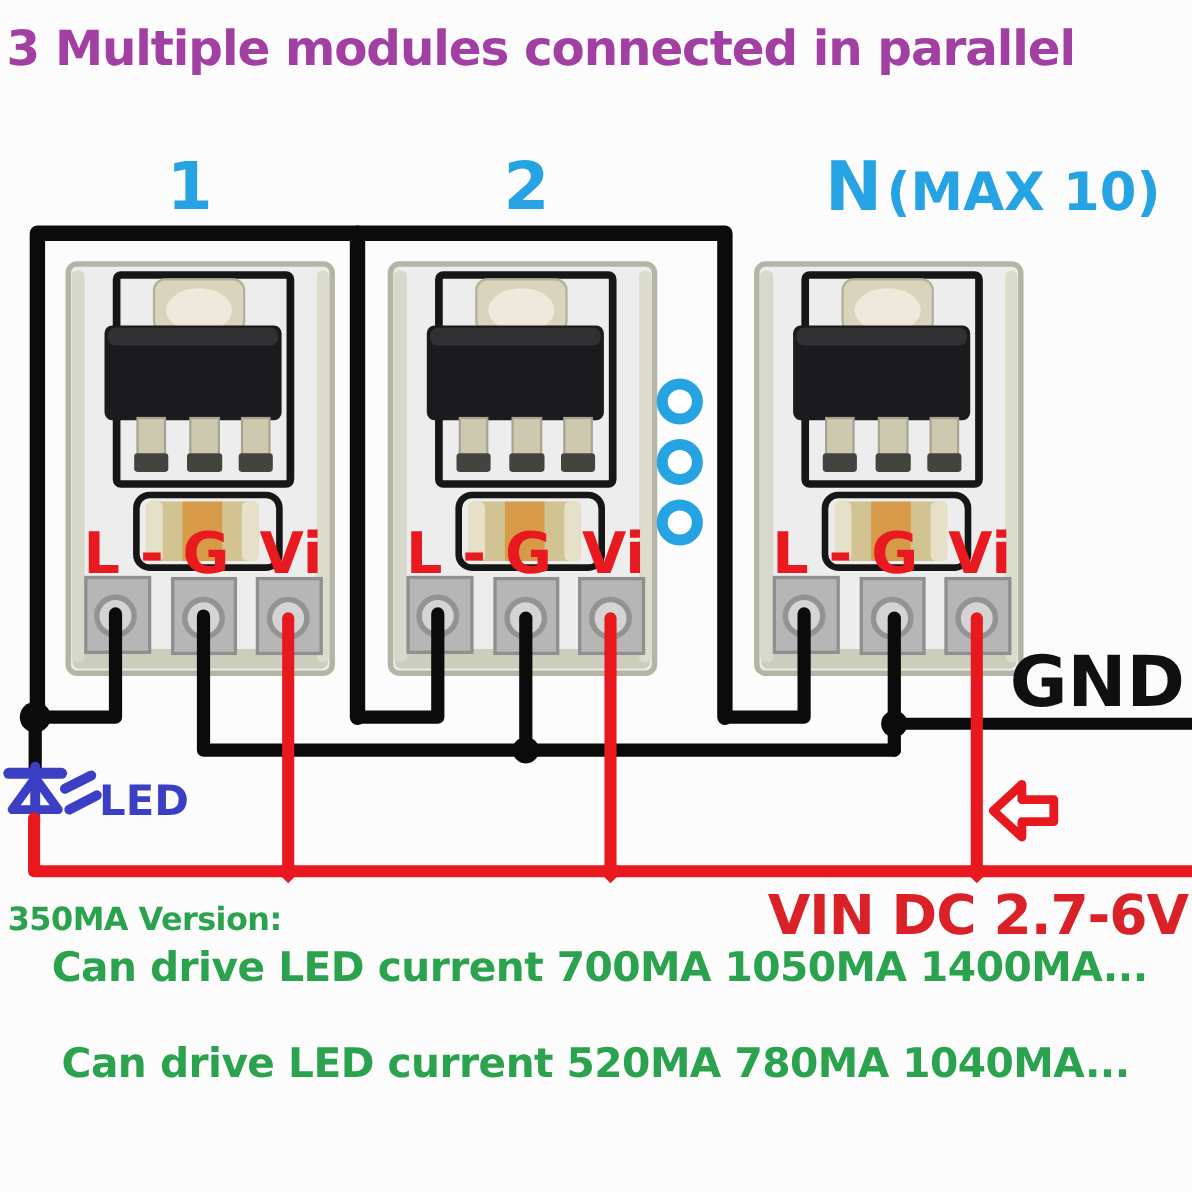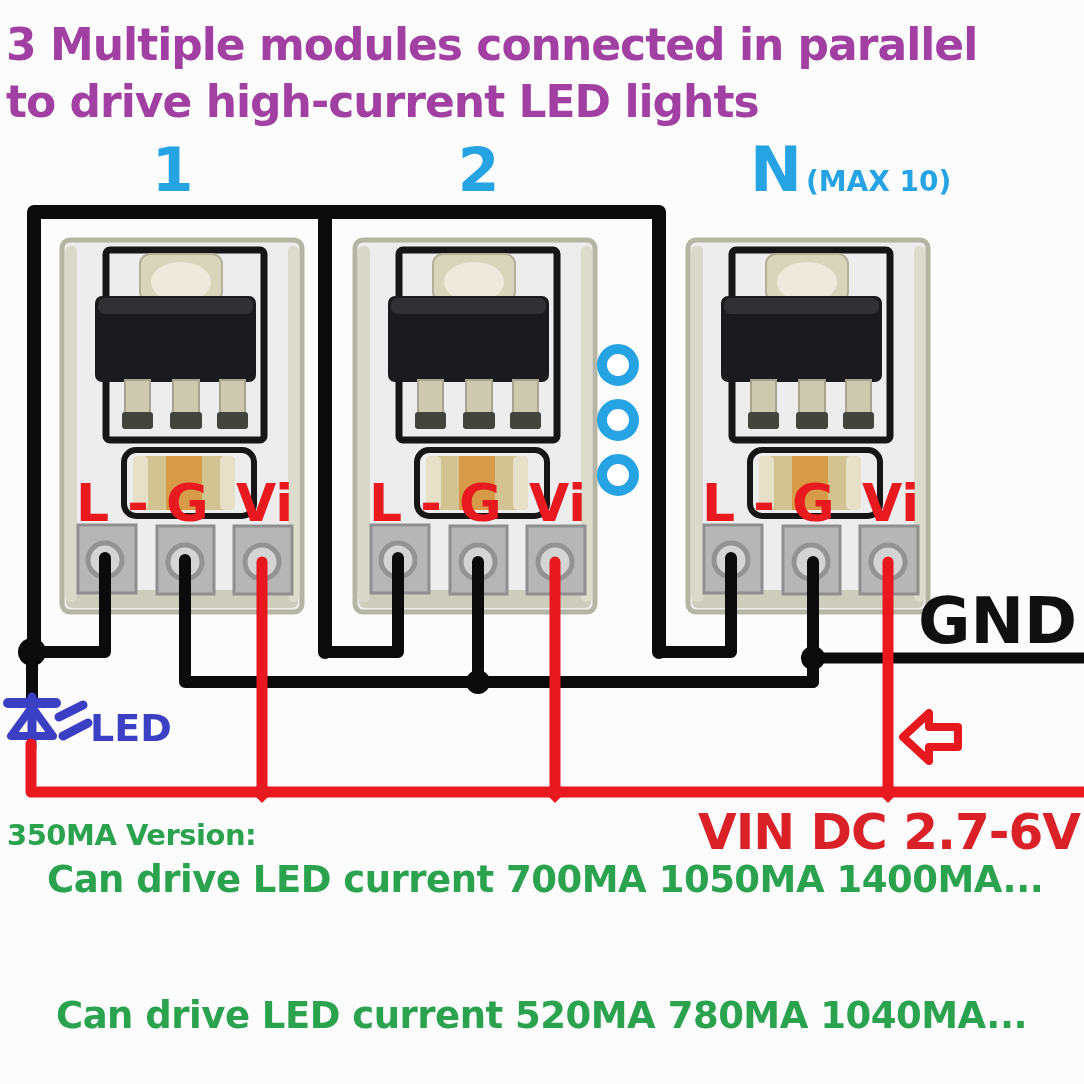--- a/index.html
+++ b/index.html
@@ -15,21 +15,21 @@
   }
   .mod-num{
     top:140px;font-weight:700;font-size:60px;color:var(--module-number);
     text-align:center;line-height:60px;
   }
   .mod-num-n{
     left:750px;top:140px;font-weight:700;color:var(--module-number);
     line-height:60px;white-space:nowrap;
   }
   .mod-num-n .big{font-size:62px;font-weight:700;}
-  .mod-num-n .small{font-size:28px;font-weight:700;margin-left:4px;letter-spacing:0px;}
+  .mod-num-n .small{font-size:48px;font-weight:700;margin-left:4px;letter-spacing:0px;}
   .gnd-label{
     left:918px;top:595px;font-weight:700;font-size:64px;color:var(--gnd-text);
     letter-spacing:0px;line-height:52px;
   }
   .vin-label{
     left:650px;top:804px;font-weight:700;font-size:50px;color:var(--vin-text);
     line-height:56px;white-space:nowrap;letter-spacing:-1px;margin-left:48px;
   }
   .led-label{
     left:90px;top:708px;font-weight:700;font-size:38px;color:var(--led-symbol);
@@ -39,34 +39,33 @@
     left:7px;font-weight:700;font-size:29px;color:var(--green-text);
     line-height:42px;letter-spacing:-0.5px;white-space:nowrap;
   }
   .ver-desc{
     font-weight:700;font-size:37px;color:var(--green-text);
     line-height:42px;letter-spacing:-0.5px;white-space:nowrap;margin-left:40px;
   }
   .v1n{top:814px;}
   .v1d{left:7px;top:859px;}
   .v2n{top:951px;}
-  .v2d{left:16px;top:995px;}
+  .v2d{left:16px;top:946px;}
   svg text.pin-label{
     font-family:"DejaVu Sans","Liberation Sans",sans-serif;
     font-weight:700;font-size:52px;fill:var(--pin-label);
   }
 </style>
 </head>
 <body>
 
 <div class="canvas">
 
   <div class="abs title">
     <div>3 Multiple modules connected in parallel</div>
-    <div>to drive high-current LED lights</div>
   </div>
 
   <div class="abs mod-num" style="left:130px;width:85px;">1</div>
   <div class="abs mod-num" style="left:436px;width:85px;">2</div>
   <div class="abs mod-num-n">
     <span class="big">N</span><span class="small">(MAX 10)</span>
   </div>
 
   <svg class="abs" style="left:0;top:0;" width="1084" height="1084" viewBox="0 0 1084 1084">
     <defs>

